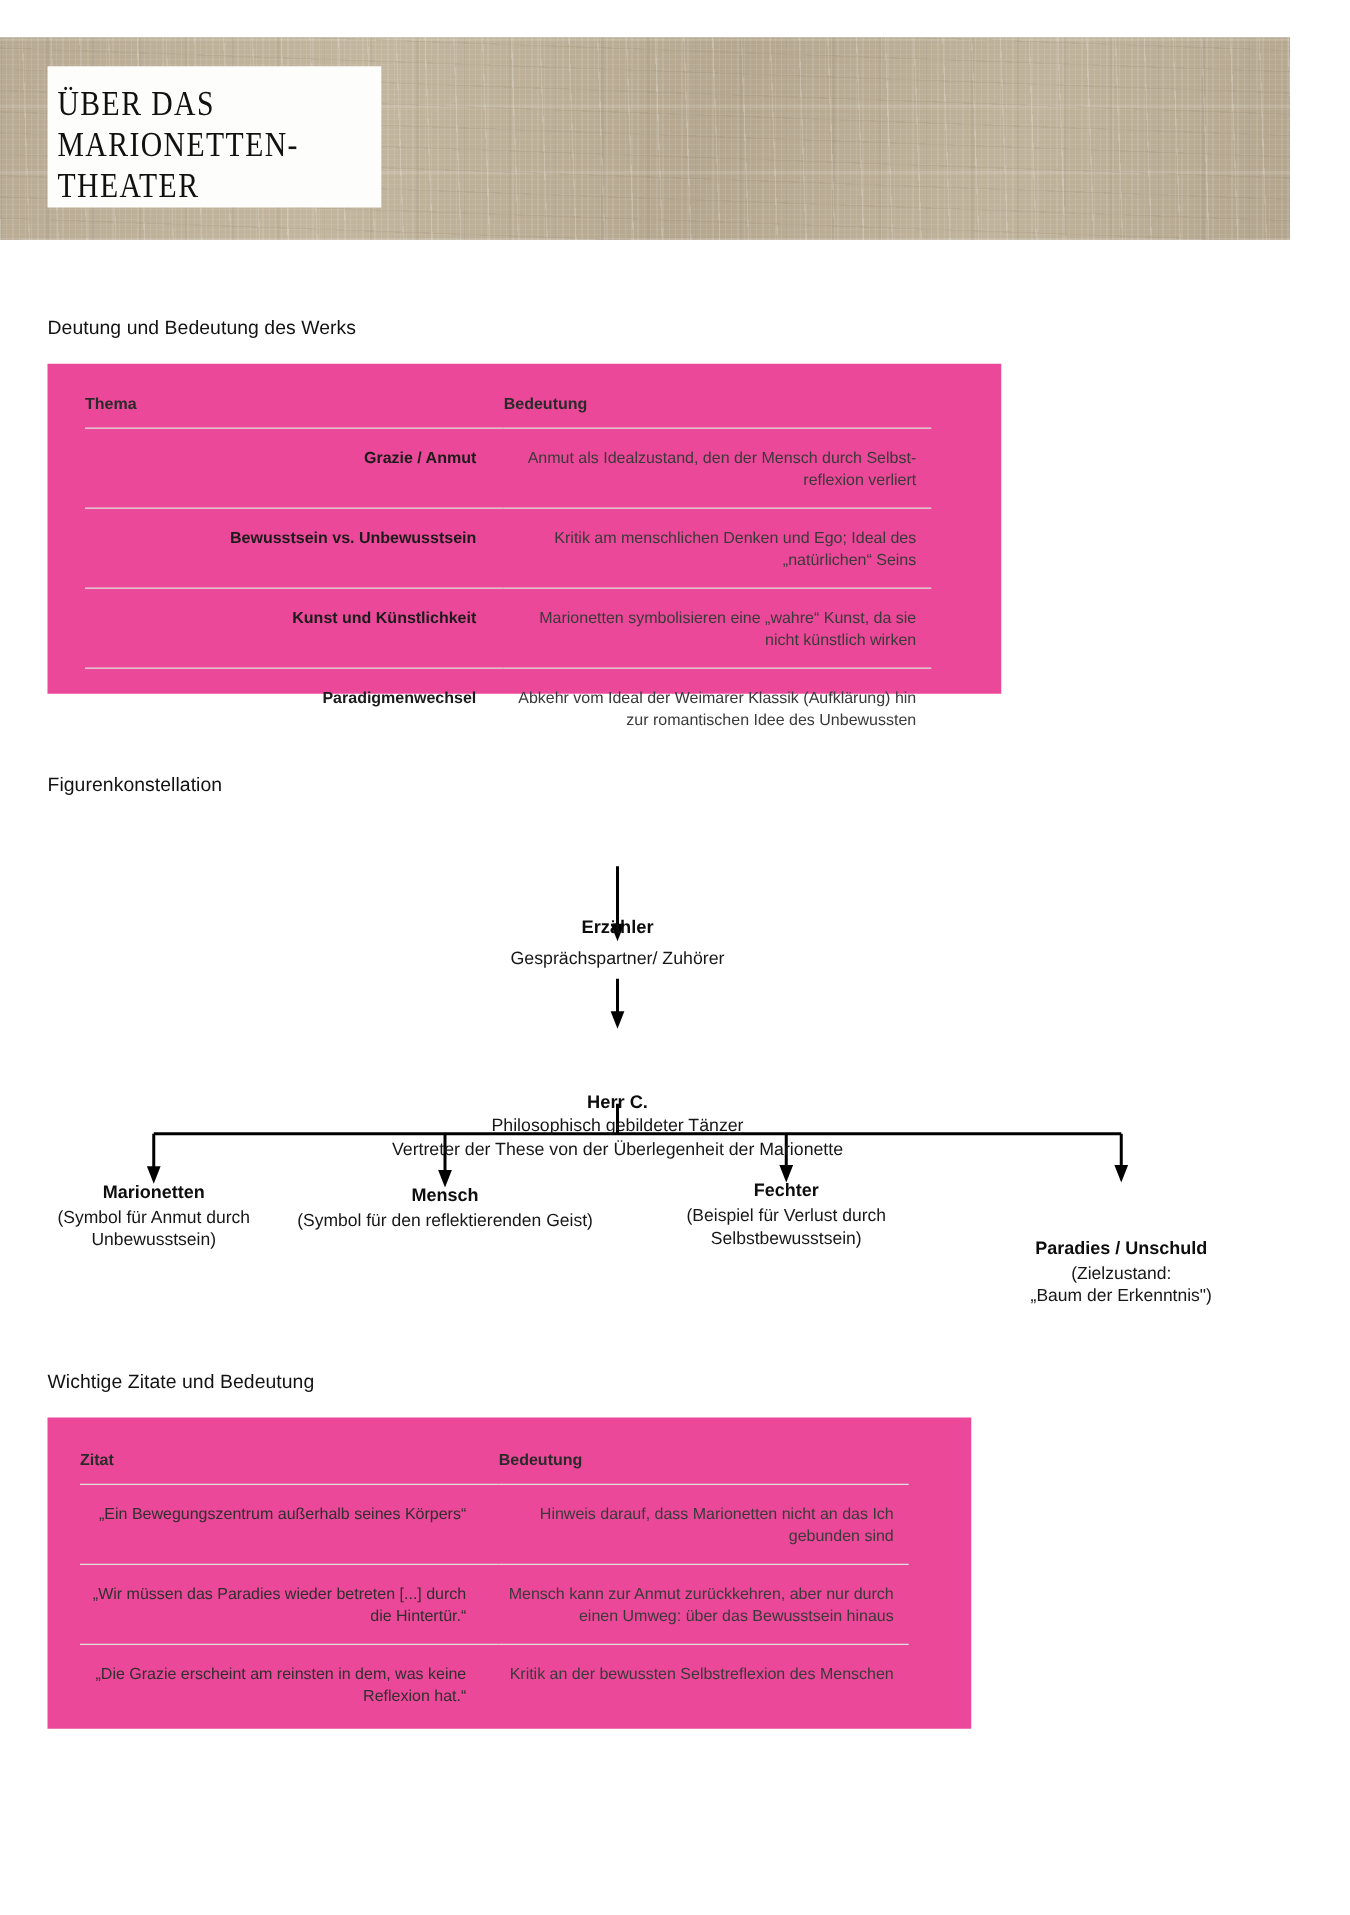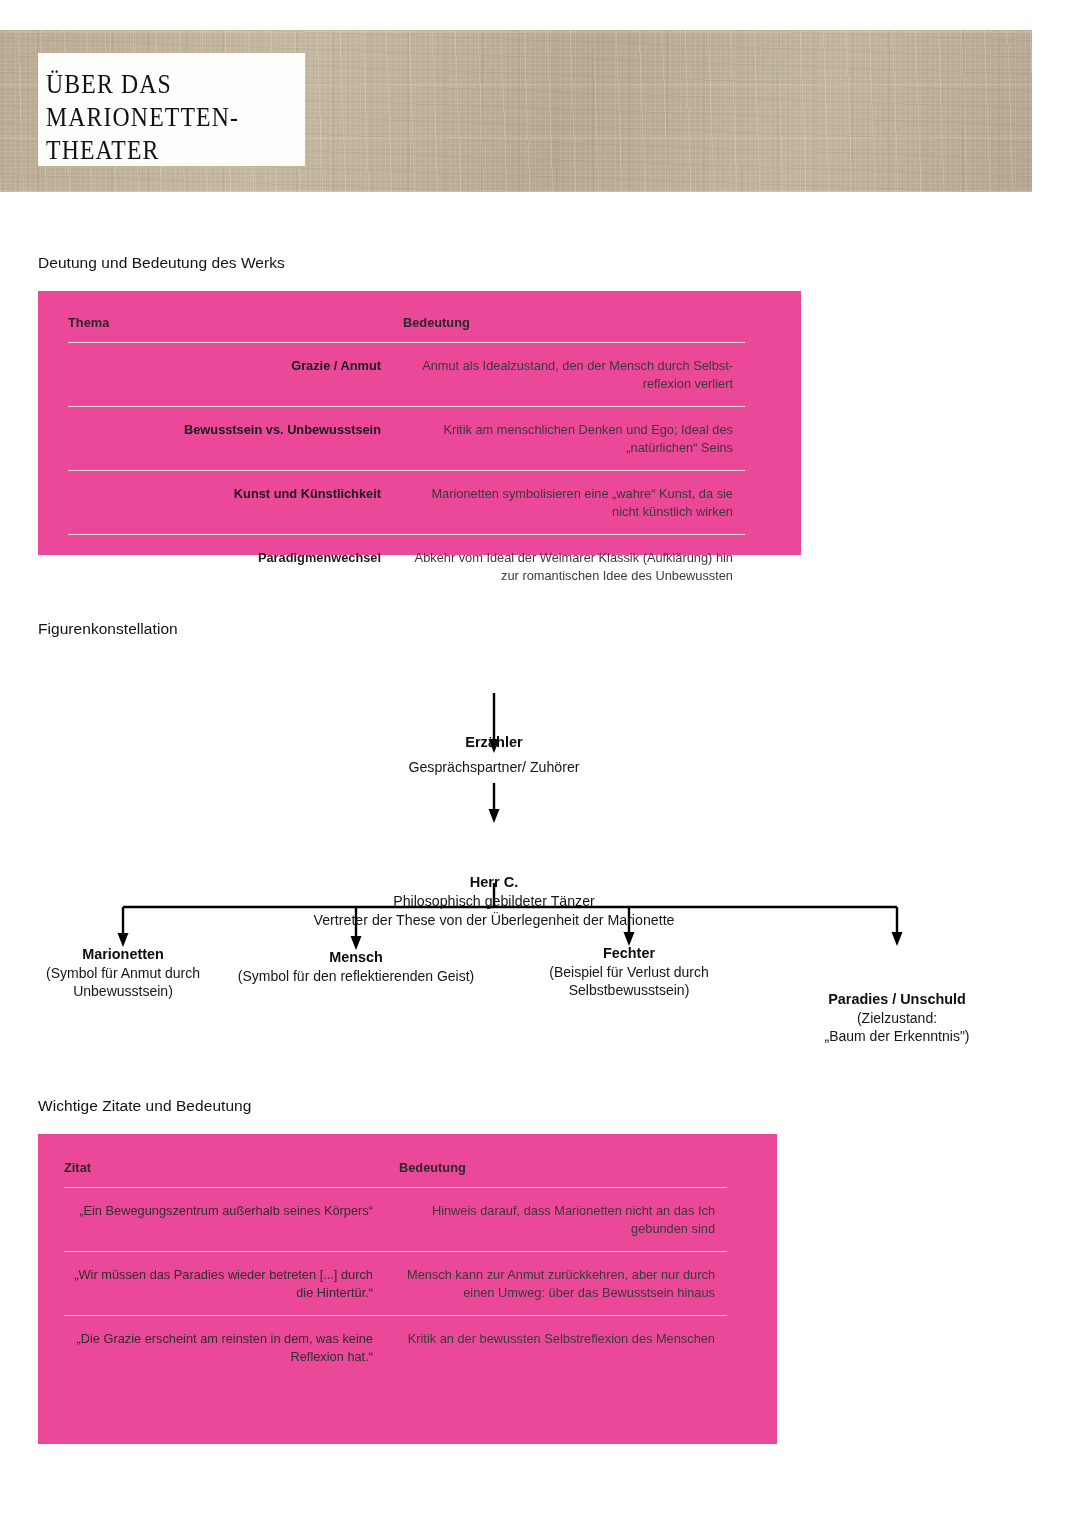--- a/index.html
+++ b/index.html
@@ -255,21 +255,21 @@
 
   <div class="leaf" style="left:777px; top:269px; width:240px;margin-top:46px;">
     <div class="lt">Paradies / Unschuld</div>
     <div class="ld">(Zielzustand:</div>
     <div class="ld">„Baum der Erkenntnis")</div>
   </div>
 </div>
 
 <div class="section-heading" style="left:38px; top:1097px;">Wichtige Zitate und Bedeutung</div>
 
-<div class="panel" style="left:38px; top:1134px; width:739px; height:310px; padding:26px 50px 0 26px;">
+<div class="panel" style="left:38px; top:1134px; width:739px; height:249px; padding:26px 50px 0 26px;">
   <table class="tbl">
     <colgroup>
         <col style="width:335px">
         <col style="width:auto">
       </colgroup>
     <thead>
       <tr>
         <th>Zitat</th>
         <th>Bedeutung</th>
       </tr>

